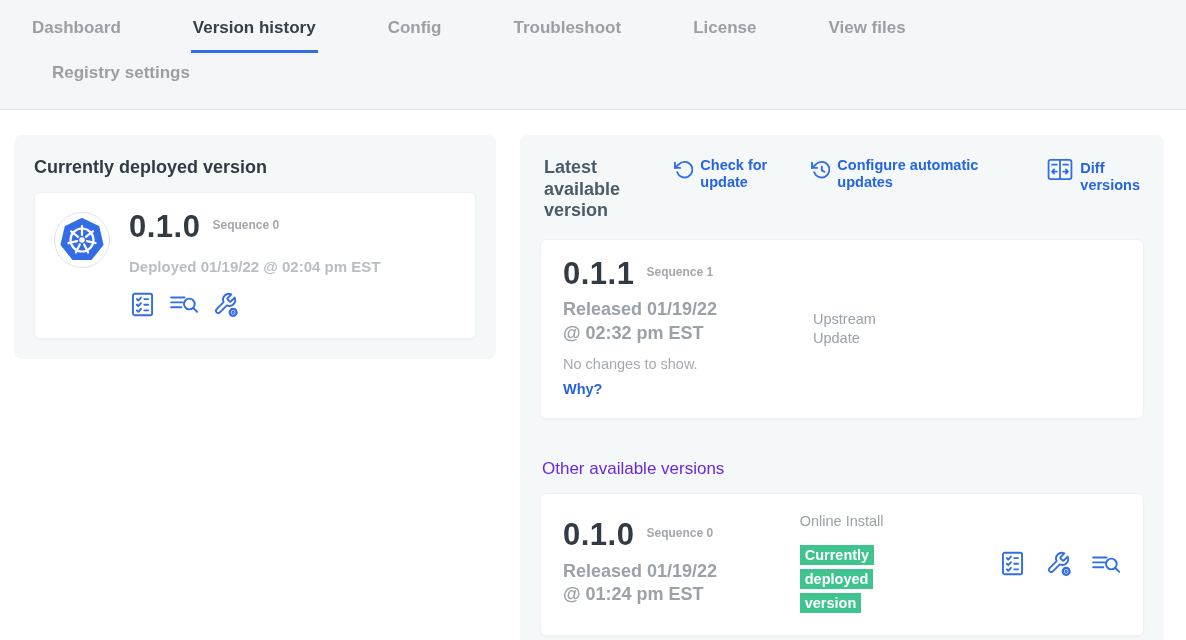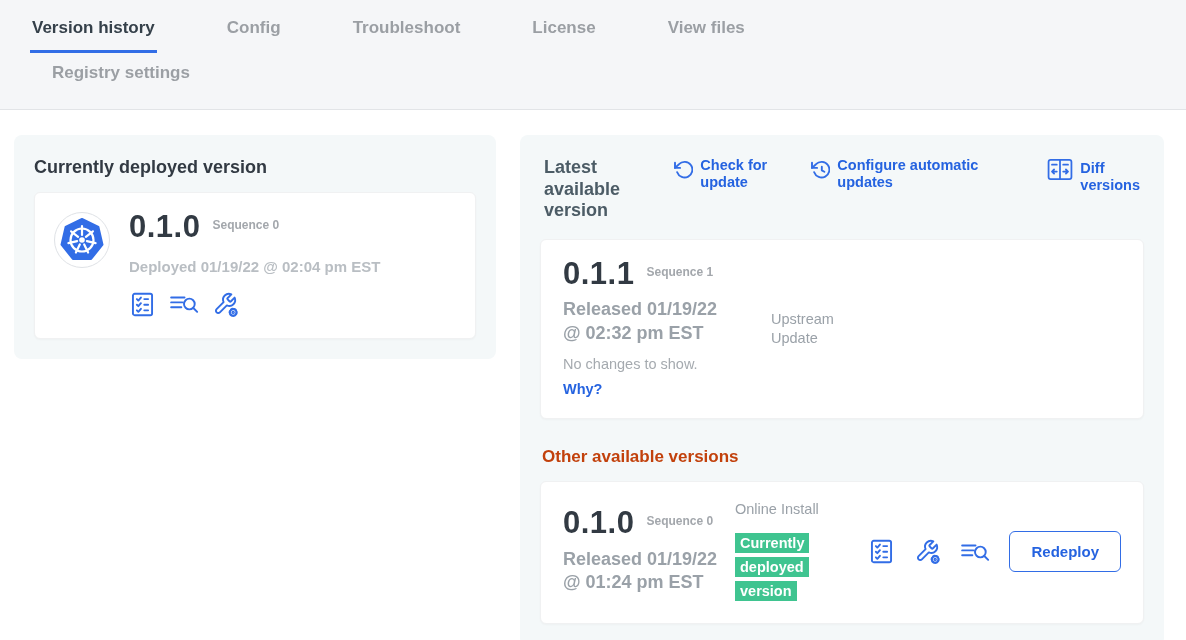--- a/index.html
+++ b/index.html
@@ -15,21 +15,21 @@
   .nav-row2 { display:flex; padding-left:50px; padding-bottom:14px; margin-top:6px; }
 
   
   .main { display:flex; gap:24px; padding:25px 22px 0 14px; align-items:flex-start; }
   .panel { background:#f4f8f9; border-radius:8px; }
   .left-panel { width:482px; padding:22px 20px 20px; }
   .right-panel { width:644px; padding:18px 20px 22px; }
 
   .panel-heading { font-size:18px; font-weight:700; color:#323a43; }
   .white-card { background:#fff; border:1px solid #f0f1f2; border-radius:6px;
-    box-shadow:0 1px 2px rgba(0,0,0,.03); }
+    box-shadow:0 1px 2px rgba(0,0,0,.03);gap:42px; }
 
   
   .deployed-card { margin-top:14px; padding:18px 18px 20px; display:flex; gap:18px; align-items:flex-start; }
   .k8s-logo { flex:0 0 58px; }
   .version-row { display:flex; align-items:flex-start; gap:12px; }
   .version-big { font-size:31px; font-weight:700; color:#323a43; line-height:1.05; letter-spacing:.5px; }
   .seq-label { font-size:12px; font-weight:700; color:#a3a7ac; margin-top:8px; line-height:1.15; }
   .seq-wrap { width:72px; }
   .deployed-ts { font-size:15px; font-weight:700; color:#b9bec3; margin-top:14px; }
   .icon-row { display:flex; gap:13px; margin-top:16px; align-items:center; }
@@ -55,21 +55,21 @@
   .mid-offset { margin-top:52px; }
   .badge-wrap { width:88px; margin-top:12px; line-height:1.5; }
   .deployed-badge { display:inline; background:#3fc490; color:#fff; font-size:14.5px; font-weight:700;
     padding:2px 5px; -webkit-box-decoration-break:clone; box-decoration-break:clone; }
   .vcol-controls { margin-left:auto; display:flex; align-items:center; gap:19px; }
   .btn { font-size:15px; font-weight:700; border-radius:6px; padding:11px 21px; cursor:pointer;
     font-family:inherit; }
   .btn-primary { background:#3567e0; border:1px solid #3567e0; color:#fff; }
   .btn-outline { background:#fff; border:1px solid #326de6; color:#2563e0; }
 
-  .other-heading { font-size:17px; font-weight:700; color:#c2410c; margin-top:28px; padding-left:2px; }
+  .other-heading { font-size:17px; font-weight:400; color:#6d28d9; margin-top:40px; padding-left:2px; }
   .other-card { margin-top:14px; }
 </style>
 </head>
 <body>
 
 <svg width="0" height="0" style="position:absolute">
   <defs>
     <g id="i-checklist" fill="none" stroke="currentColor" stroke-width="1.7" stroke-linecap="round" stroke-linejoin="round">
       <rect x="3.5" y="2.5" width="17" height="19" rx="1.6"></rect>
       <path d="M7 7.2l1.3 1.3 2.3-2.7"></path>
@@ -106,20 +106,21 @@
       <line x1="4.8" y1="6.4" x2="9.4" y2="6.4"></line>
       <line x1="15.6" y1="6.4" x2="20.2" y2="6.4"></line>
       <path d="M9.4 13H4.8M6.8 11l-2 2 2 2"></path>
       <path d="M15.6 13h4.6M18.2 11l2 2-2 2"></path>
     </g>
   </defs>
 </svg>
 
 <nav class="topnav">
   <div class="nav-row1">
+    <div class="nav-tab">Dashboard</div>
     <div class="nav-tab active">Version history</div>
     <div class="nav-tab">Config</div>
     <div class="nav-tab">Troubleshoot</div>
     <div class="nav-tab">License</div>
     <div class="nav-tab">View files</div>
   </div>
   <div class="nav-row2">
     <div class="nav-tab" style="margin-right:0">Registry settings</div>
   </div>
 </nav>
@@ -242,18 +243,17 @@
         <span class="blue-icon">
           <svg width="27" height="27" viewBox="0 0 24 24">
               <use href="#i-wrench"></use>
             </svg>
           </span>
         <span class="blue-icon">
           <svg width="30" height="26" viewBox="0 0 28 24">
               <use href="#i-logs"></use>
             </svg>
           </span>
-        <button class="btn btn-outline">Redeploy</button>
       </div>
     </div>
 
   </section>
 </main>
 
 </body></html>

